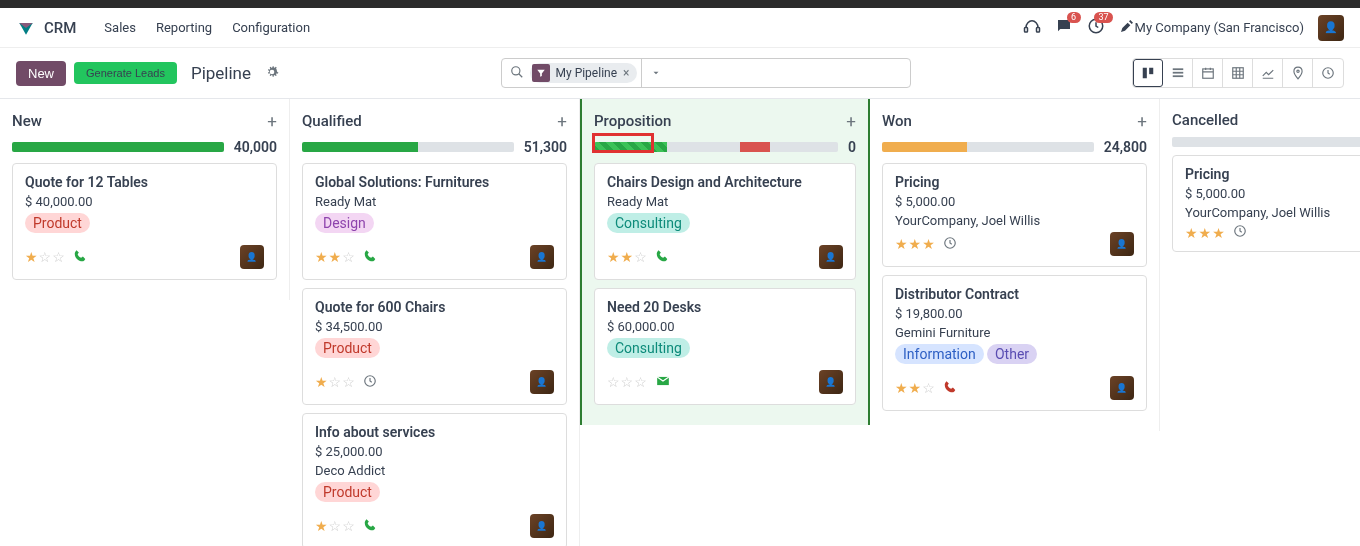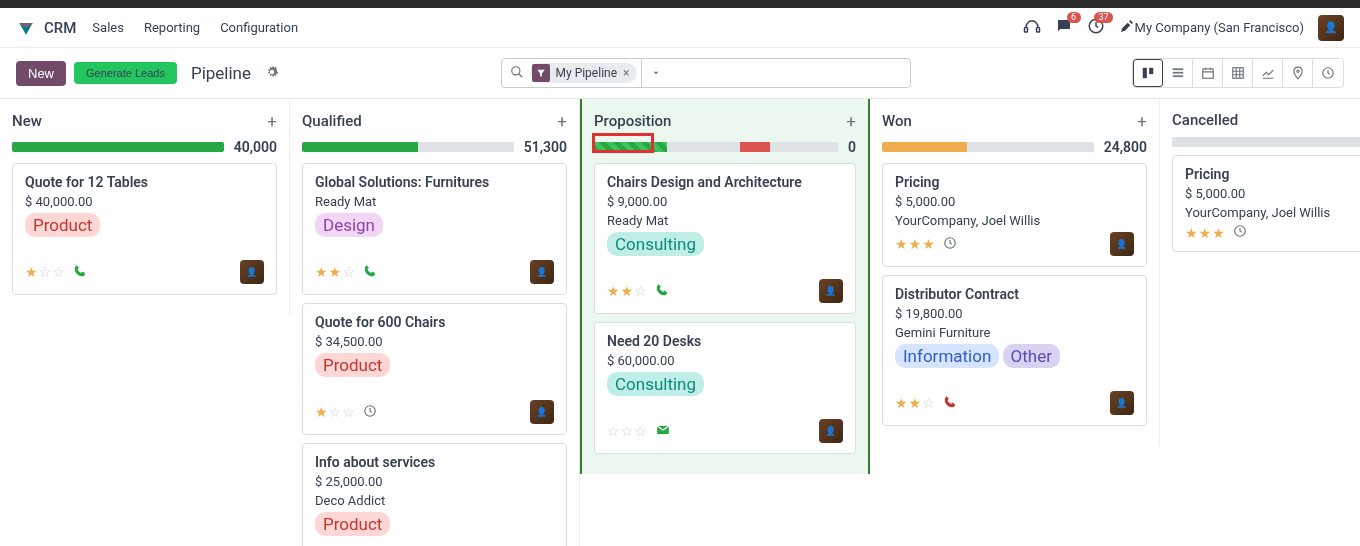--- a/index.html
+++ b/index.html
@@ -1,20 +1,20 @@
 <!DOCTYPE html>
 <html><head>
 <meta charset="utf-8">
 <style>
   * { box-sizing: border-box; margin: 0; padding: 0; }
   body { font-family: -apple-system, BlinkMacSystemFont, "Segoe UI", Roboto, sans-serif; font-size: 13px; color: #374151; background: #fff; }
   .topbar-dark { height: 8px; background: #2b2b2b; }
   .topbar { display: flex; align-items: center; padding: 6px 16px; border-bottom: 1px solid #eee; height: 40px; }
   .topbar .logo { width: 20px; height: 20px; margin-right: 8px; }
-  .topbar .app-name { font-size: 15px; font-weight: 500; color: #374151; margin-right: 16px; }
+  .topbar .app-name { font-size: 15px; font-weight: 500; color: #374151; margin-right: 28px; }
   .topbar .menu-item { font-size: 13px; color: #374151; margin-right: 20px; cursor: pointer; }
   .topbar .spacer { flex: 1; }
   .topbar .right-icon { position: relative; margin-left: 14px; cursor: pointer; color: #374151; }
   .badge { position: absolute; top: -5px; right: -8px; background: #d9534f; color: #fff; font-size: 9px; border-radius: 8px; padding: 1px 4px; line-height: 1; min-width: 14px; text-align: center; }
   .avatar { width: 26px; height: 26px; border-radius: 4px; background: linear-gradient(135deg,#6b4226,#3d2613); display: inline-flex; align-items: center; justify-content: center; color: #fff; font-size: 11px; }
   .company-name { font-size: 13px; color: #374151; }
   
   .controlbar { display: flex; align-items: center; padding: 10px 16px; gap: 8px; border-bottom: 1px solid #e5e7eb; }
   .btn-new { background: #714b67; color: #fff; border: none; padding: 5px 12px; border-radius: 4px; font-size: 13px; cursor: pointer; }
   .btn-gen { background: #22c55e; color: #374151; border: none; padding: 5px 12px; border-radius: 4px; font-size: 11px; cursor: pointer; }
@@ -47,21 +47,21 @@
   .prog .orange { background: #f0ad4e; }
   .prog .red { background: #d9534f; }
   .prog .grey { background: #dee2e6; }
   .col-total { font-weight: 600; font-size: 14px; }
   .red-box { position: absolute; border: 3px solid #e03131; pointer-events: none; }
 
   .card { background: #fff; border: 1px solid #ddd; border-radius: 4px; padding: 10px 12px; margin: 0 4px 8px 4px; position: relative; }
   .card-title { font-weight: 600; font-size: 14px; margin-bottom: 4px; }
   .card-amount { font-size: 13px; color: #374151; margin-bottom: 4px; }
   .card-sub { font-size: 13px; color: #374151; margin-bottom: 4px; }
-  .tag { display: inline-block; font-size: 17px; padding: 2px 8px; border-radius: 10px; margin-bottom: 19px; }
+  .tag { display: inline-block; font-size: 14px; padding: 2px 8px; border-radius: 10px; margin-bottom: 8px; }
   .tag.product { background: #ffd6d6; color: #c0392b; }
   .tag.design { background: #f3d6f3; color: #8e44ad; }
   .tag.consulting { background: #bfeee6; color: #0d8b7a; }
   .tag.information { background: #d6e4ff; color: #2d5fc4; }
   .tag.other { background: #d9d2f3; color: #5a4db2; }
   .card-foot { display: flex; align-items: center; justify-content: space-between; margin-top: 4px; }
   .stars { display: flex; gap: 1px; align-items: center; }
   .star { font-size: 14px; color: #ccc; }
   .star.on { color: #f0ad4e; }
   .act-icon { margin-left: 8px; color: #28a745; font-size: 14px; }
@@ -312,21 +312,20 @@
           <span class="green-striped" style="width:30%"></span>
           <span class="grey" style="width:30%"></span>
           <span class="red" style="width:12%"></span>
           <span class="grey" style="width:28%"></span>
         </div>
         <span class="col-total">0</span>
         <div class="red-box" style="left:2px;top:-6px;width:62px;height:20px"></div>
       </div>
       <div class="card">
         <div class="card-title">Chairs Design and Architecture</div>
-        <div class="card-amount">$ 9,000.00</div>
         <div class="card-sub">Ready Mat</div>
         <div><span class="tag consulting">Consulting</span> </div>
         <div class="card-foot">
           <div style="display:flex;align-items:center">
             <span class="stars">
               <span class="star on">★</span>
               <span class="star on">★</span>
               <span class="star ">☆</span>
             </span>
             <span class="act-icon"><svg width="14" height="14" viewBox="0 0 24 24" fill="#28a745">

